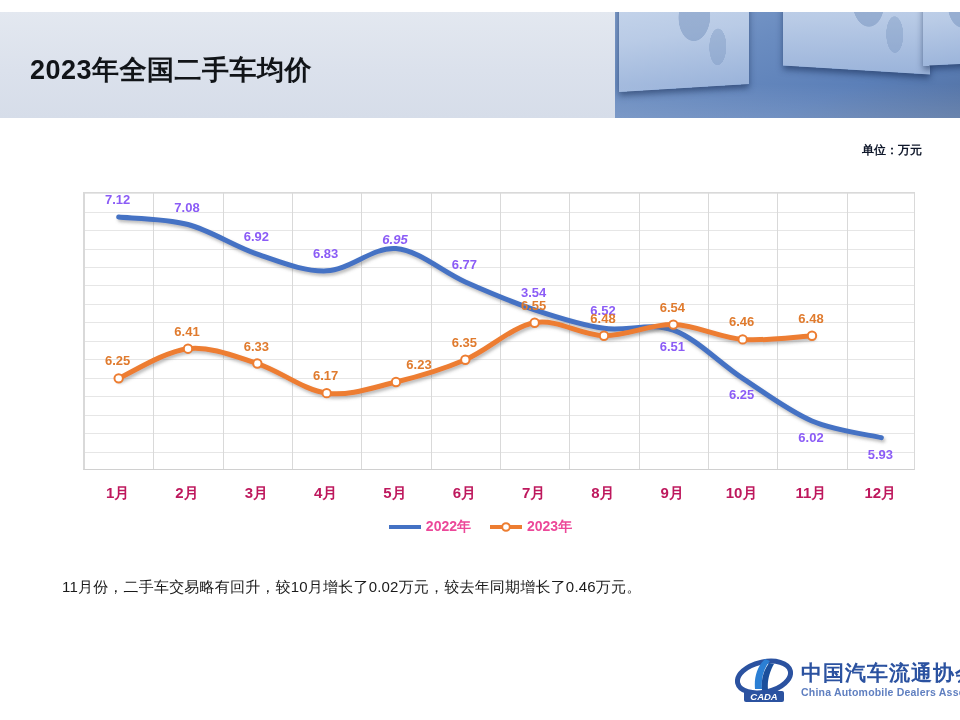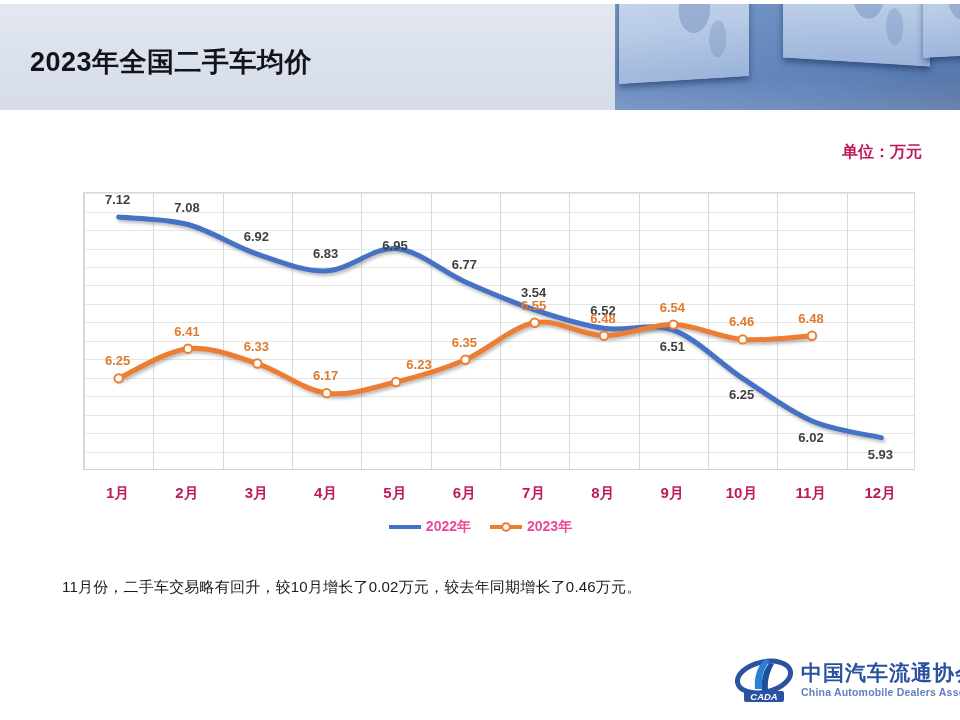--- a/index.html
+++ b/index.html
@@ -12,21 +12,21 @@
     height: 720px;
     position: relative;
     overflow: hidden;
     font-family: "Liberation Sans", "DejaVu Sans", sans-serif;
     color: #000;
   }
 
   
   .header-band {
     position: absolute;
-    left: 0; top: 4px;
+    left: 0; top: 12px;
     width: 960px; height: 106px;
     background: linear-gradient(180deg, #e3e8f0 0%, #dbe1ec 55%, #d6dde9 100%);
     overflow: hidden;
     text-align: right;
   }
   .header-deco {
     position: absolute;
     right: 0; top: 0;
     width: 345px; height: 106px;
     background:
@@ -64,23 +64,23 @@
     font-weight: bold;
     letter-spacing: .5px;
     color: #111418;
     white-space: nowrap;
   }
 
   
   .unit-label {
     position: absolute;
     right: 38px; top: 142px;
-    font-size: 16px;
-    font-weight: bold;
-    color: #be185d;
+    font-size: 12px;
+    font-weight: bold;
+    color: #0f172a;
   }
 
   
   .chart-wrap {
     position: absolute;
     left: 0; top: 180px;
     width: 960px; height: 370px;
   }
   .plot {
     position: absolute;
@@ -141,21 +141,21 @@
   }
   .legend-swatch { display: block; }
 
   .dlabel {
     position: absolute;
     font-size: 13px;
     font-weight: bold;
     white-space: nowrap;
     transform: translateX(-50%);
   }
-  .dlabel.s2022 { color: #404040; }
+  .dlabel.s2022 { color: #8b5cf6; }
   .dlabel.s2023 { color: #e07b2e; }
 
   
   .caption {
     position: absolute;
     left: 62px; top: 578px;
     font-size: 15px;
     color: #1a1a1a;
     letter-spacing: .2px;
   }
@@ -238,21 +238,21 @@
           <circle cx="727.9999999999999" cy="142.7066666666666" r="4.2" fill="#ffffff" stroke="#ED7D31" stroke-width="2"></circle>
         </g>
     </svg>
   </div>
 
   <div id="label-layer">
       <div class="dlabel s2022" style="left: 117.667px; top: 12.0933px;">7.12</div>
       <div class="dlabel s2022" style="left: 187px; top: 19.5067px;">7.08</div>
       <div class="dlabel s2022" style="left: 256.333px; top: 49.16px;">6.92</div>
       <div class="dlabel s2022" style="left: 325.667px; top: 65.84px;">6.83</div>
-      <div class="dlabel s2022" style="left: 395px; top: 58px;">6.95</div>
+      <div class="dlabel s2022" style="left: 395px; top: 52px; font-style: italic;">6.95</div>
       <div class="dlabel s2022" style="left: 464.333px; top: 76.96px;">6.77</div>
       <div class="dlabel s2022" style="left: 533.667px; top: 104.76px;">3.54</div>
       <div class="dlabel s2022" style="left: 603px; top: 123.293px;">6.52</div>
       <div class="dlabel s2022" style="left: 672.333px; top: 159.147px;">6.51</div>
       <div class="dlabel s2022" style="left: 741.667px; top: 207.333px;">6.25</div>
       <div class="dlabel s2022" style="left: 811px; top: 249.96px;">6.02</div>
       <div class="dlabel s2022" style="left: 880.333px; top: 266.64px;">5.93</div>
       <div class="dlabel s2023" style="left: 117.667px; top: 173.333px;">6.25</div>
       <div class="dlabel s2023" style="left: 187px; top: 143.68px;">6.41</div>
       <div class="dlabel s2023" style="left: 256.333px; top: 158.507px;">6.33</div>

